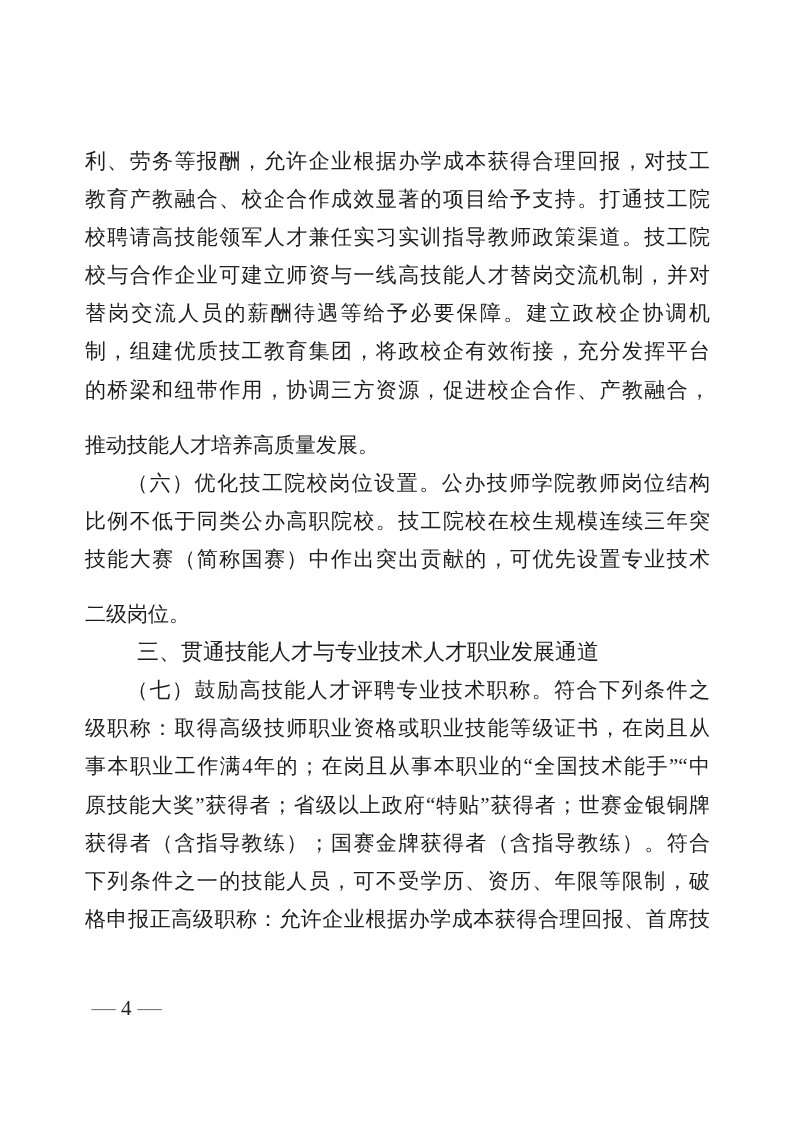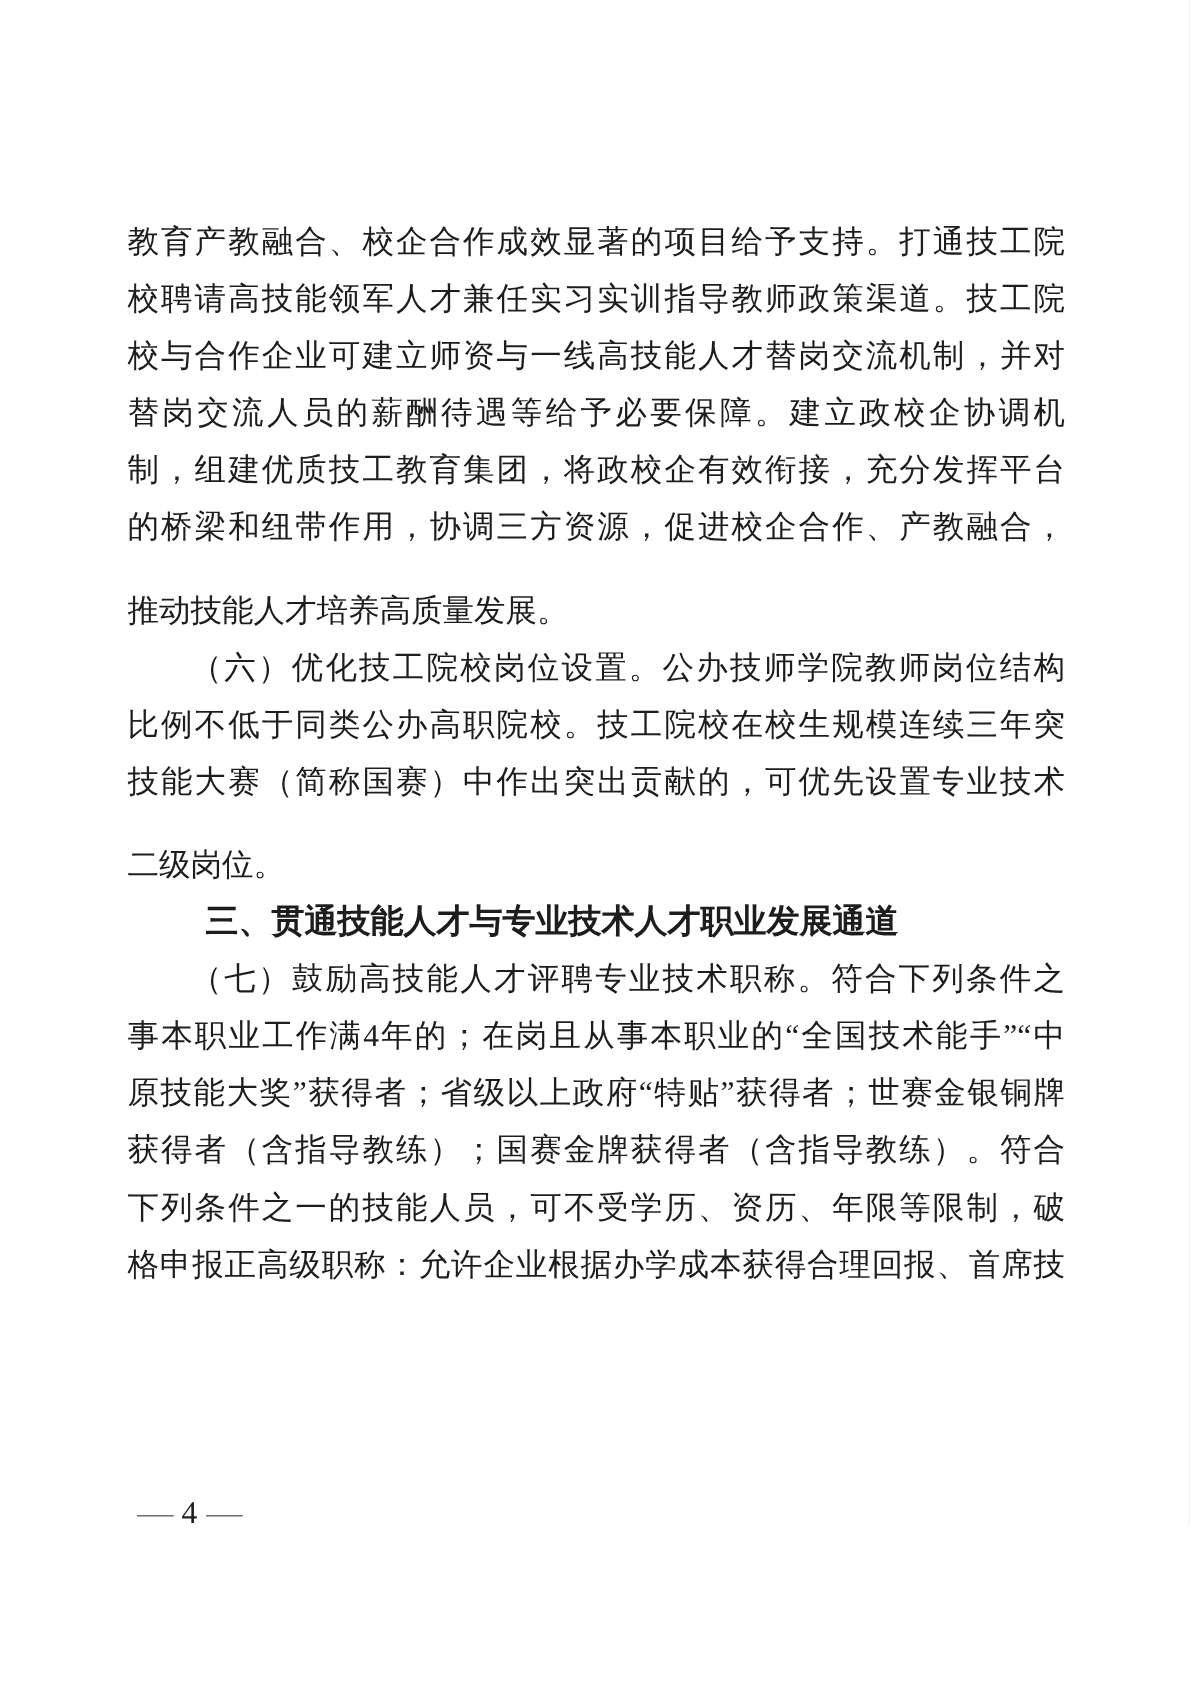--- a/index.html
+++ b/index.html
@@ -32,21 +32,21 @@
     text-align-last:left;
     margin-top:17px;
   }
   .ln.ind{
     text-indent:42px;
   }
   .ln.heading{
     text-align-last:left;
     text-indent:52px;
     font-family:"Liberation Sans", sans-serif;
-    font-weight:700;
+    font-weight:400;
     font-size:22px;
   }
   .footer{
     position:absolute;
     left:93px;
     top:993px;
     display:flex;
     align-items:center;
     gap:7px;
     font-size:21px;
@@ -60,33 +60,35 @@
     color:#1d1d1d;
   }
 </style>
 </head>
 <body>
 
 <div class="page">
 
   <main class="content">
 
+  <div class="ln">利、劳务等报酬，允许企业根据办学成本获得合理回报，对技工</div>
       <div class="ln">教育产教融合、校企合作成效显著的项目给予支持。打通技工院</div>
       <div class="ln">校聘请高技能领军人才兼任实习实训指导教师政策渠道。技工院</div>
       <div class="ln">校与合作企业可建立师资与一线高技能人才替岗交流机制，并对</div>
       <div class="ln">替岗交流人员的薪酬待遇等给予必要保障。建立政校企协调机</div>
       <div class="ln">制，组建优质技工教育集团，将政校企有效衔接，充分发挥平台</div>
       <div class="ln">的桥梁和纽带作用，协调三方资源，促进校企合作、产教融合，</div>
       <div class="ln last">推动技能人才培养高质量发展。</div>
       <div class="ln ind">（六）优化技工院校岗位设置。公办技师学院教师岗位结构</div>
       <div class="ln">比例不低于同类公办高职院校。技工院校在校生规模连续三年突</div>
       <div class="ln">技能大赛（简称国赛）中作出突出贡献的，可优先设置专业技术</div>
       <div class="ln last">二级岗位。</div>
       <div class="ln heading">三、贯通技能人才与专业技术人才职业发展通道</div>
       <div class="ln ind">（七）鼓励高技能人才评聘专业技术职称。符合下列条件之</div>
+      <div class="ln">级职称：取得高级技师职业资格或职业技能等级证书，在岗且从</div>
       <div class="ln">事本职业工作满4年的；在岗且从事本职业的“全国技术能手”“中</div>
       <div class="ln">原技能大奖”获得者；省级以上政府“特贴”获得者；世赛金银铜牌</div>
       <div class="ln">获得者（含指导教练）；国赛金牌获得者（含指导教练）。符合</div>
       <div class="ln">下列条件之一的技能人员，可不受学历、资历、年限等限制，破</div>
       <div class="ln">格申报正高级职称：允许企业根据办学成本获得合理回报、首席技</div>
     </main>
 
   <div class="footer">
     <span class="dash">—</span>
     <span class="pagenum">4</span>

